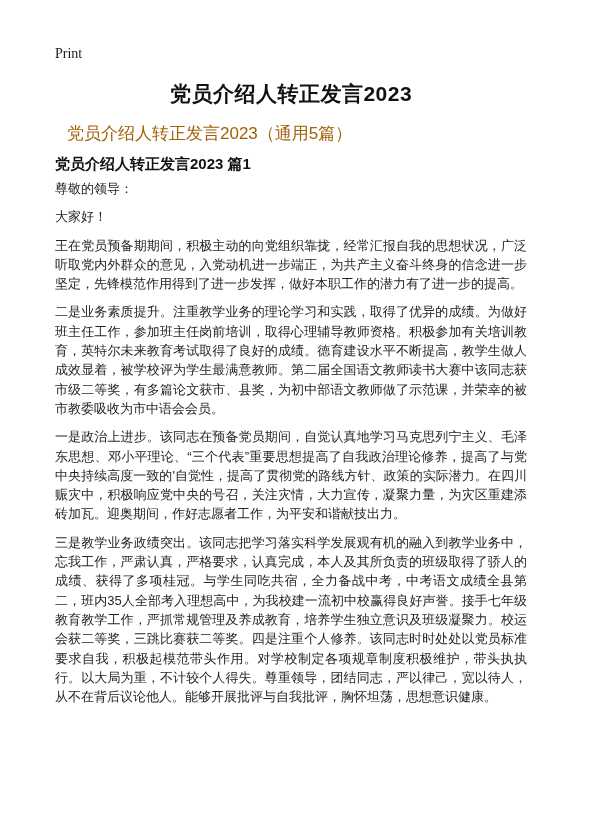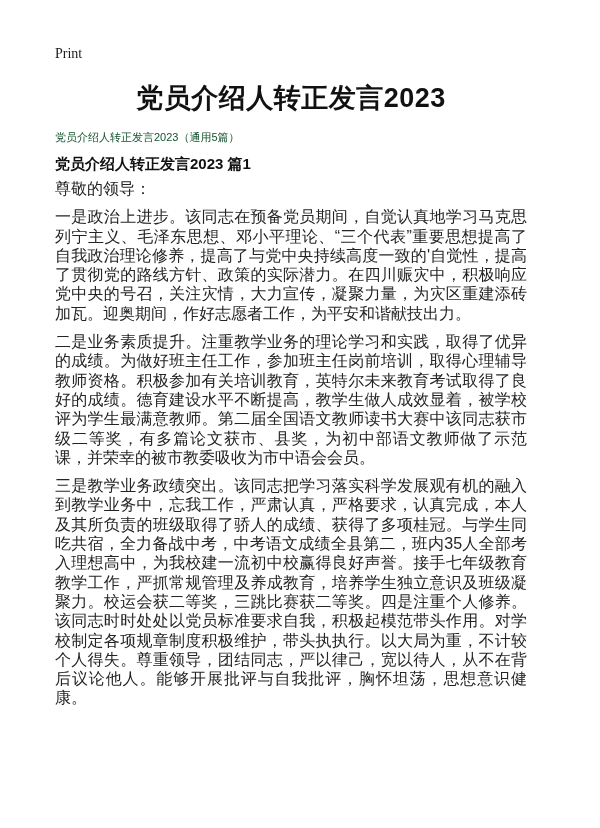--- a/index.html
+++ b/index.html
@@ -23,40 +23,40 @@
   }
   .print-link {
     display: inline-block;
     font-family: "Liberation Serif", "DejaVu Serif", serif;
     font-size: 14px;
     color: #1c1c1c;
     margin: 0 0 18px 0;
     cursor: pointer;
   }
   .doc-title {
-    font-size: 27px;
+    font-size: 21px;
     font-weight: bold;
     text-align: center;
     color: #111111;
     margin: 0 0 14px 0;
     letter-spacing: 0.5px;
   }
   .subtitle {
-    font-size: 11px;
-    color: #14532d;
-    margin: 0 0 10px 0;
+    font-size: 17px;
+    color: #a16207;
+    margin: 0 0 10px 12px;
   }
   .section-heading {
     font-size: 15px;
     font-weight: bold;
     color: #111111;
     margin: 0 0 5px 0;
   }
   .para {
-    font-size: 16px;
+    font-size: 13px;
     line-height: 19.3px;
     margin: 0 0 9px 0;
     text-align: justify;
     color: #242424;
   }
 </style>
 </head>
 <body>
 
 <div class="page">
@@ -64,23 +64,25 @@
   <div class="print-link">Print</div>
 
   <h1 class="doc-title">党员介绍人转正发言2023</h1>
 
   <p class="subtitle">党员介绍人转正发言2023（通用5篇）</p>
 
   <p class="section-heading">党员介绍人转正发言2023 篇1</p>
 
   <p class="para">尊敬的领导：</p>
 
+  <p class="para">大家好！</p>
 
 
+  <p class="para">王在党员预备期期间，积极主动的向党组织靠拢，经常汇报自我的思想状况，广泛听取党内外群众的意见，入党动机进一步端正，为共产主义奋斗终身的信念进一步坚定，先锋模范作用得到了进一步发挥，做好本职工作的潜力有了进一步的提高。</p>
+
+  <p class="para">二是业务素质提升。注重教学业务的理论学习和实践，取得了优异的成绩。为做好班主任工作，参加班主任岗前培训，取得心理辅导教师资格。积极参加有关培训教育，英特尔未来教育考试取得了良好的成绩。德育建设水平不断提高，教学生做人成效显着，被学校评为学生最满意教师。第二届全国语文教师读书大赛中该同志获市级二等奖，有多篇论文获市、县奖，为初中部语文教师做了示范课，并荣幸的被市教委吸收为市中语会会员。</p>
 
   <p class="para">一是政治上进步。该同志在预备党员期间，自觉认真地学习马克思列宁主义、毛泽东思想、邓小平理论、“三个代表”重要思想提高了自我政治理论修养，提高了与党中央持续高度一致的'自觉性，提高了贯彻党的路线方针、政策的实际潜力。在四川赈灾中，积极响应党中央的号召，关注灾情，大力宣传，凝聚力量，为灾区重建添砖加瓦。迎奥期间，作好志愿者工作，为平安和谐献技出力。</p>
-
-  <p class="para">二是业务素质提升。注重教学业务的理论学习和实践，取得了优异的成绩。为做好班主任工作，参加班主任岗前培训，取得心理辅导教师资格。积极参加有关培训教育，英特尔未来教育考试取得了良好的成绩。德育建设水平不断提高，教学生做人成效显着，被学校评为学生最满意教师。第二届全国语文教师读书大赛中该同志获市级二等奖，有多篇论文获市、县奖，为初中部语文教师做了示范课，并荣幸的被市教委吸收为市中语会会员。</p>
 
   <p class="para">三是教学业务政绩突出。该同志把学习落实科学发展观有机的融入到教学业务中，忘我工作，严肃认真，严格要求，认真完成，本人及其所负责的班级取得了骄人的成绩、获得了多项桂冠。与学生同吃共宿，全力备战中考，中考语文成绩全县第二，班内35人全部考入理想高中，为我校建一流初中校赢得良好声誉。接手七年级教育教学工作，严抓常规管理及养成教育，培养学生独立意识及班级凝聚力。校运会获二等奖，三跳比赛获二等奖。四是注重个人修养。该同志时时处处以党员标准要求自我，积极起模范带头作用。对学校制定各项规章制度积极维护，带头执执行。以大局为重，不计较个人得失。尊重领导，团结同志，严以律己，宽以待人，从不在背后议论他人。能够开展批评与自我批评，胸怀坦荡，思想意识健康。</p>
 
 
 </div>
 
 </body></html>

